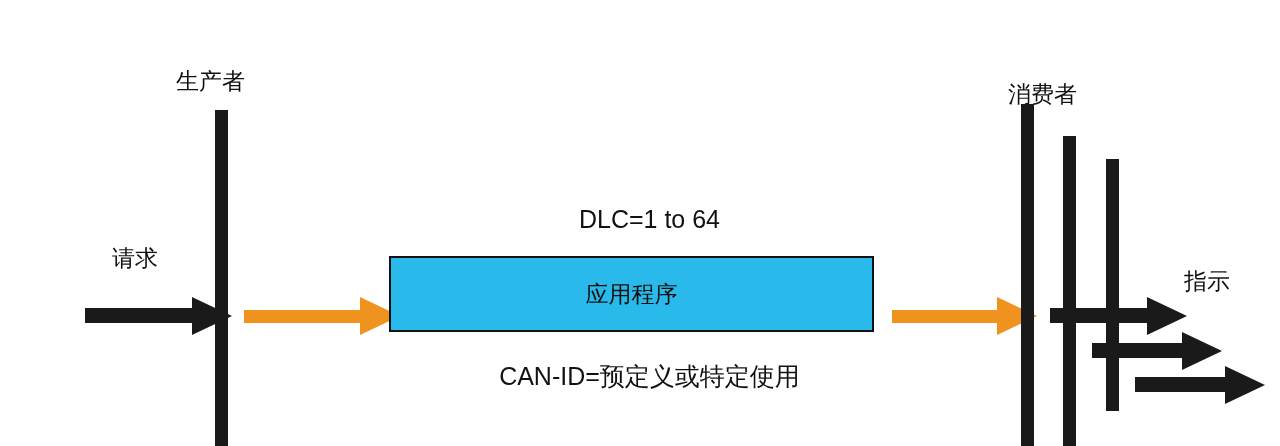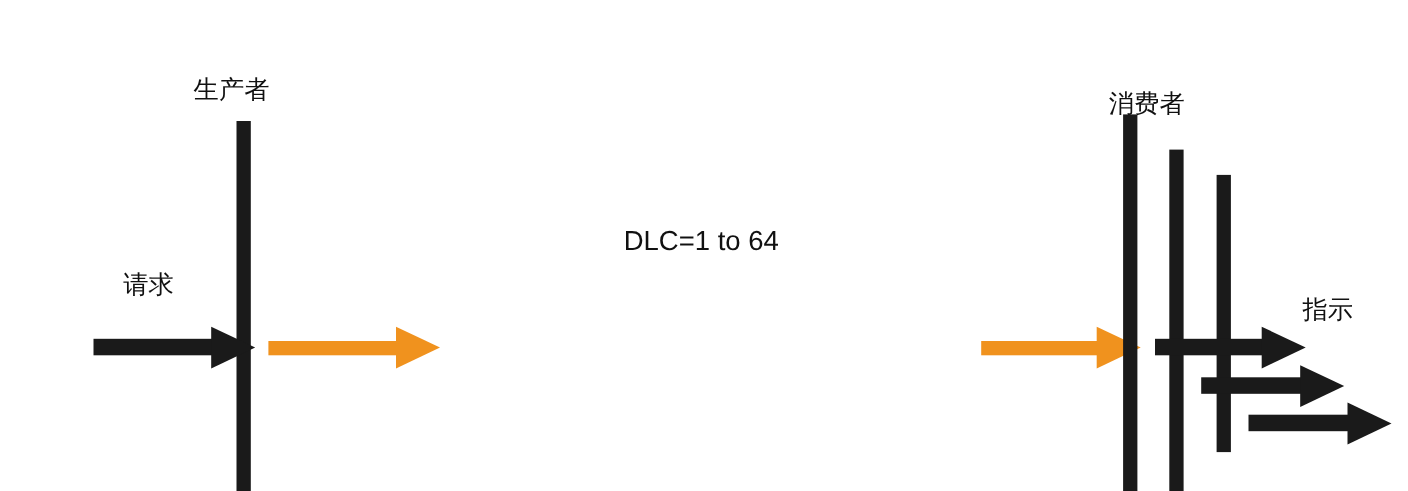--- a/index.html
+++ b/index.html
@@ -18,21 +18,21 @@
   .label {
     position: absolute;
     color: var(--text-black, #111111);
     font-size: 23px;
     font-weight: 500;
     white-space: nowrap;
     line-height: 1.1;
   }
   .caption {
     position: absolute;
-    left: 331px;
+    left: 343px;
     width: 485px;
     text-align: center;
     color: var(--text-black, #111111);
     font-size: 25px;
     font-weight: 400;
     white-space: nowrap;
   }
   .vbar {
     position: absolute;
     width: 13px;
@@ -86,21 +86,25 @@
     <div class="head" style="left:112px; top:217px;"></div>
   </div>
 
   <div class="arrow orange">
     <div class="shaft" style="left:164px; top:230px; width:120px; height:13px;"></div>
     <div class="head" style="left:280px; top:217px;"></div>
   </div>
 
   <span class="caption" style="top:141px;">DLC=1 to 64</span>
 
+  <div class="app-box">
+    <span>应用程序</span>
+  </div>
 
+  <span class="caption" style="top:296px;">CAN-ID=预定义或特定使用</span>
 
   <div class="arrow orange">
     <div class="shaft" style="left:812px; top:230px; width:108px; height:13px;"></div>
     <div class="head" style="left:917px; top:217px;"></div>
   </div>
 
   <span class="label" style="left:944px; top:18px;">消费者</span>
 
   <div class="vbar" style="left:957px; top:40px; height:357px;"></div>
   <div class="vbar" style="left:999px; top:72px; height:356px;"></div>

